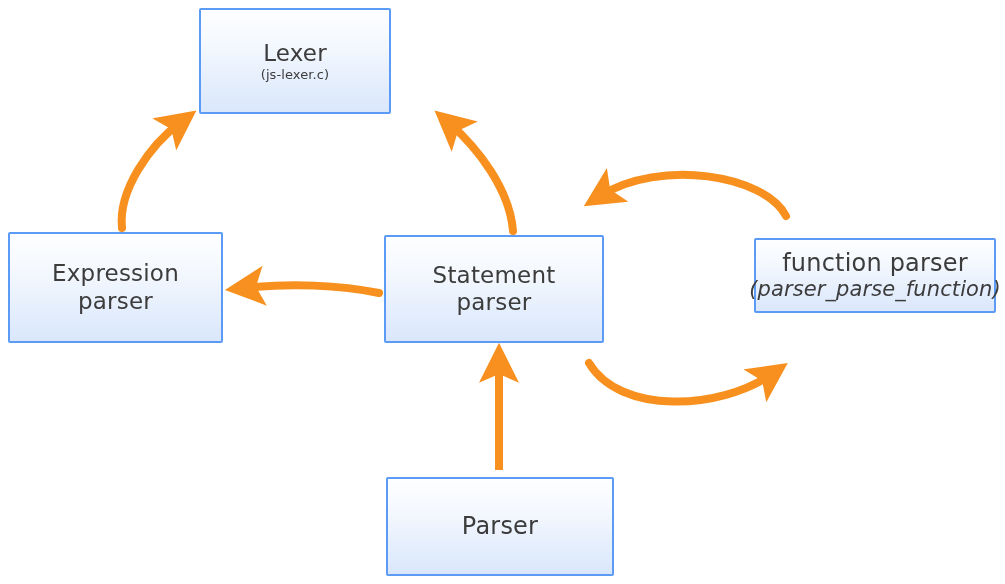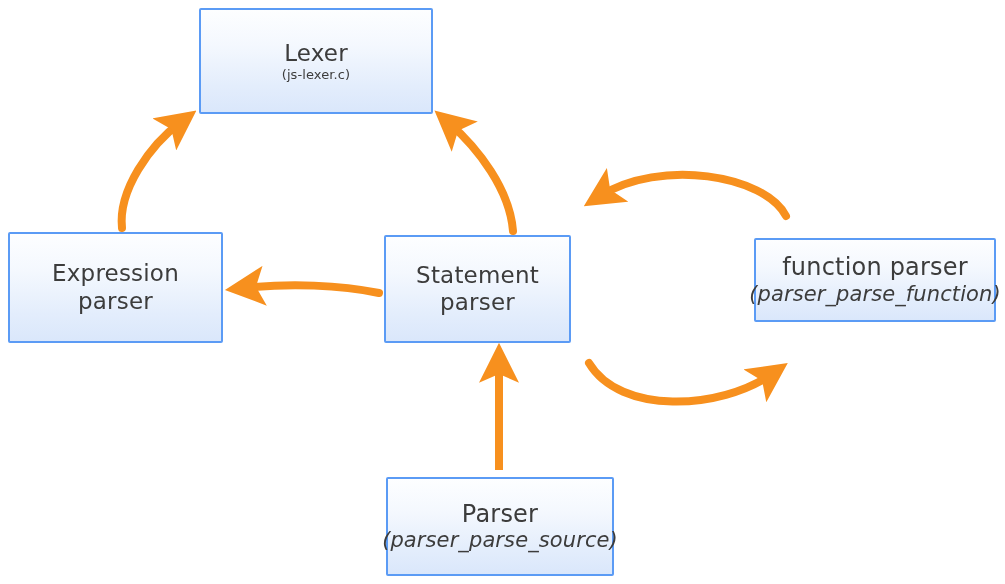--- a/index.html
+++ b/index.html
@@ -46,24 +46,24 @@
   }
   .node .sub {
     font-size: 13px;
     letter-spacing: 0.1px;
     color: #3c3c3c;
   }
   .node.two-line .title { font-size: 24px; }
   .node.two-line .sub { font-size: 21px; font-style: italic; }
 
   
-  #node-lexer       { left: 199px; top: 8px;   width: 234px; height: 106px; }
+  #node-lexer       { left: 199px; top: 8px;   width: 192px; height: 106px; }
   #node-expression  { left: 8px;   top: 232px; width: 215px; height: 111px; }
-  #node-statement   { left: 384px; top: 235px; width: 187px; height: 108px; }
-  #node-function    { left: 754px; top: 238px; width: 242px; height: 84px; }
+  #node-statement   { left: 384px; top: 235px; width: 220px; height: 108px; }
+  #node-function    { left: 754px; top: 238px; width: 242px; height: 75px; }
   #node-parser      { left: 386px; top: 477px; width: 228px; height: 99px; }
 </style>
 </head>
 <body>
 
 <div id="canvas">
 
   <svg id="arrow-layer" viewBox="0 0 1005 584" xmlns="http://www.w3.org/2000/svg">
     <defs>
       <marker id="ah" markerWidth="5" markerHeight="5" refX="2.6" refY="2.5" orient="auto" markerUnits="strokeWidth">
@@ -99,16 +99,15 @@
     <div class="title">parser</div>
   </div>
 
   <div class="node two-line" id="node-function">
     <div class="title">function parser</div>
     <div class="sub">(parser_parse_function)</div>
   </div>
 
   <div class="node two-line" id="node-parser">
     <div class="title">Parser</div>
-    <div class="sub">(parser_parse_source)</div>
   </div>
 
 </div>
 
 </body></html>

